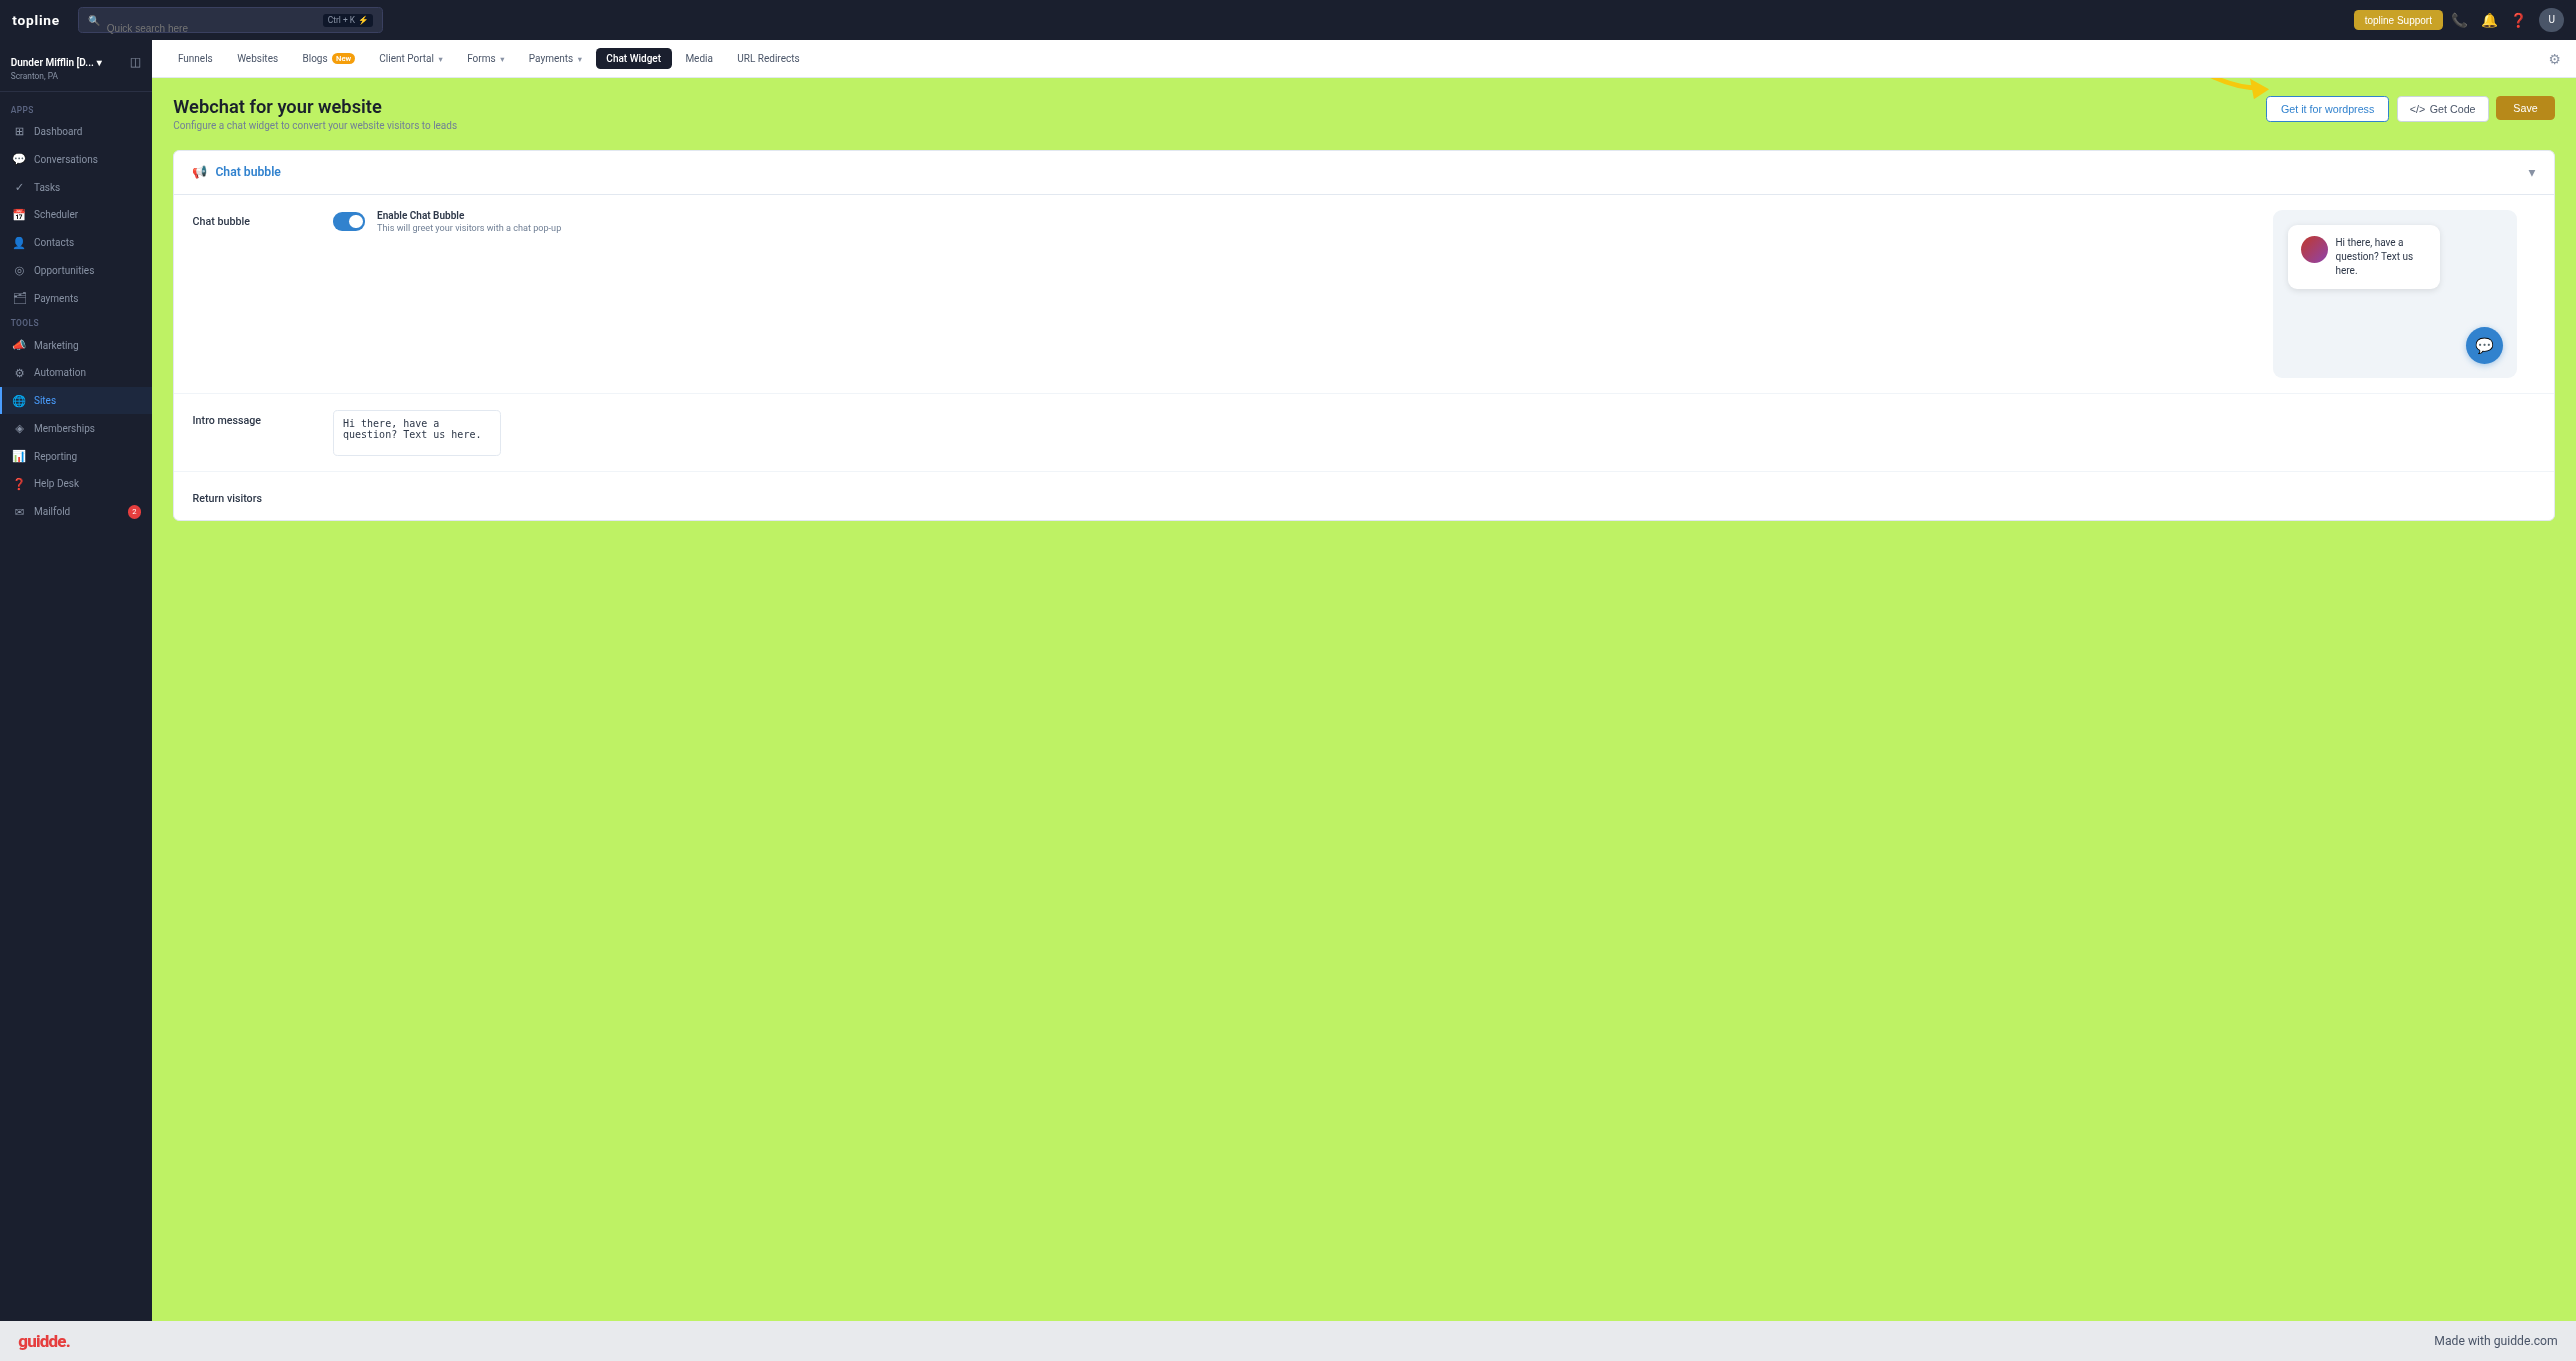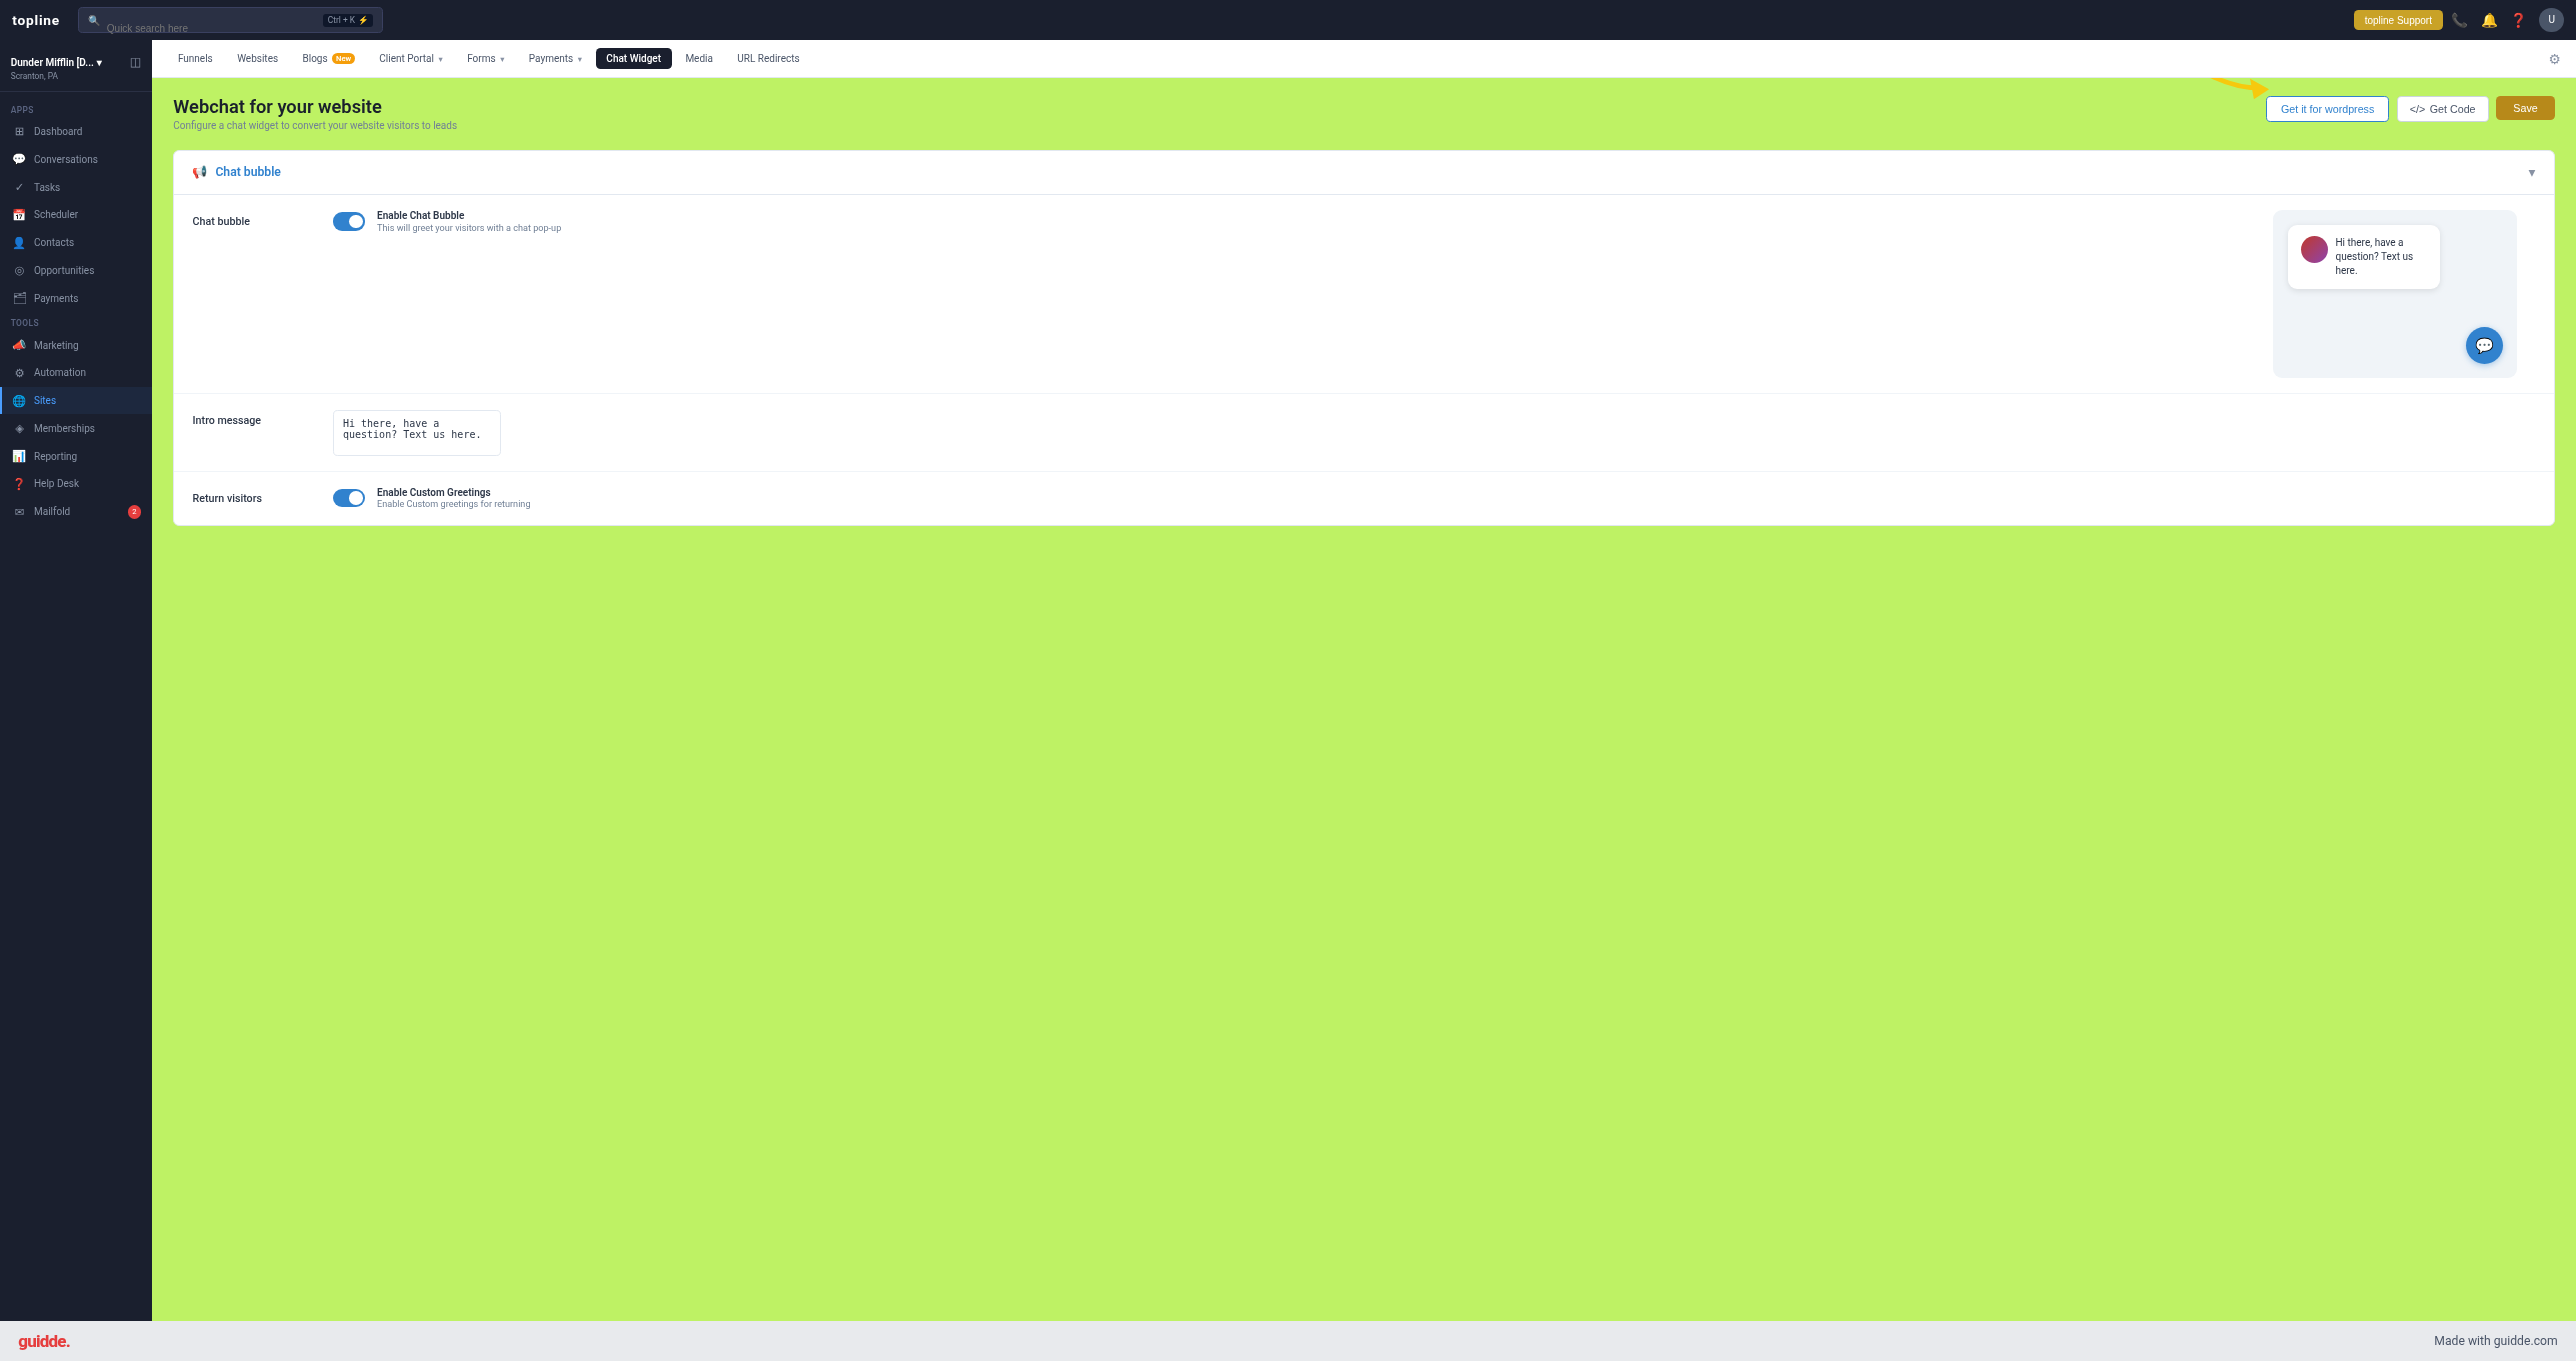--- a/index.html
+++ b/index.html
@@ -702,27 +702,20 @@
         <div class="form-row">
           <div class="form-row-label">Intro message</div>
           <div class="form-row-content">
             <textarea class="intro-textarea" style="">Hi there, have a question? Text us here.</textarea>
           </div>
         </div>
 
 
         <div class="form-row" style="border-bottom: none;">
           <div class="form-row-label">Return visitors</div>
-          <div class="form-row-content">
-            <div class="toggle"></div>
-            <div>
-              <div class="enable-label">Enable Custom Greetings</div>
-              <div class="enable-desc">Enable Custom greetings for returning</div>
-            </div>
-          </div>
         </div>
 
       </div>
 
     </div>
   </div>
 </div>
 
 <div class="bottom-bar">
   <div class="guidde-logo">guidde.</div>

